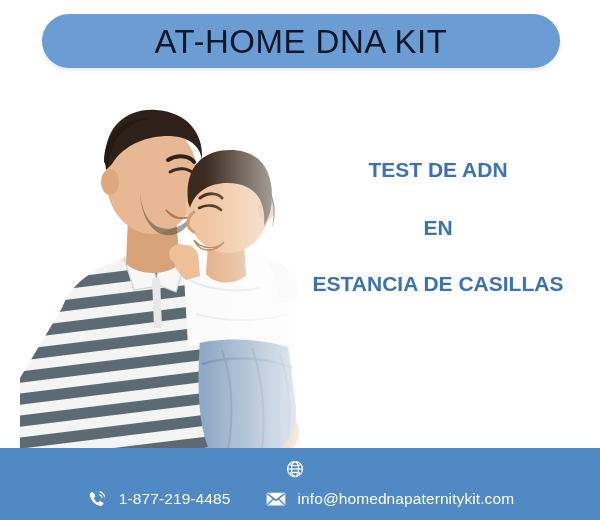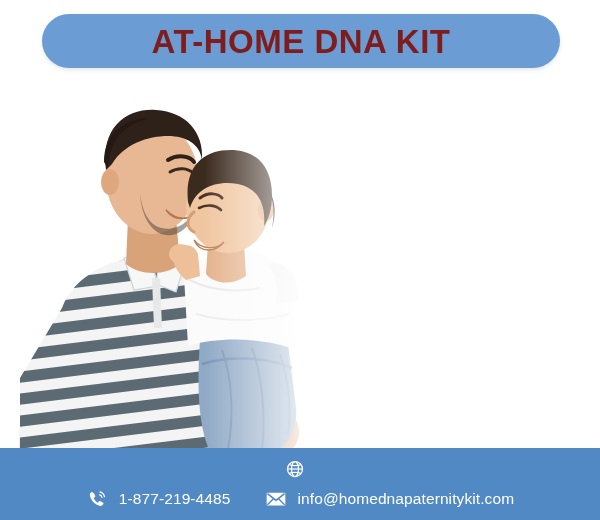--- a/index.html
+++ b/index.html
@@ -29,23 +29,23 @@
     width: 518px;
     height: 54px;
     background: #6b9dd4;
     border-radius: 27px;
     box-shadow: 0 2px 4px rgba(0,0,0,0.10);
     display: flex;
     align-items: center;
     justify-content: center;
   }
   .header-title {
-    color: #7f1d1d;
+    color: #0f172a;
     font-size: 33px;
-    font-weight: bold;
+    font-weight: normal;
     letter-spacing: 0.5px;
     line-height: 1;
     white-space: nowrap;
   }
 
   
   .photo-area {
     position: absolute;
     left: 0px;
     top: 78px;
@@ -226,20 +226,25 @@
 
       <path d="M194 162 C 202 172, 216 172, 224 164 C 216 174, 200 176, 194 162 Z" fill="#ffffff" stroke="#c08258" stroke-width="1.4"></path>
 
       <path d="M186 202 C 176 194, 170 182, 176 172 C 182 164, 194 166, 198 176 L 200 198 Z" fill="#eec09a"></path>
       <ellipse cx="180" cy="176" rx="11" ry="10" fill="#eec09a"></ellipse>
 
       <rect x="0" y="0" width="330" height="382" fill="url(#bgFade)"></rect>
     </svg>
   </div>
 
+  <div class="headline-block">
+    <div class="headline-line l1">TEST DE ADN</div>
+    <div class="headline-line l2">EN</div>
+    <div class="headline-line l3">ESTANCIA DE CASILLAS</div>
+  </div>
 
   <div class="footer">
 
     <div class="footer-row footer-row-web">
       <div class="contact-item">
         <span class="contact-icon">
           <svg viewBox="0 0 24 24" width="20" height="20" fill="none" stroke="#ffffff" stroke-width="1.5">
             <circle cx="12" cy="12" r="9"></circle>
             <ellipse cx="12" cy="12" rx="4.2" ry="9"></ellipse>
             <line x1="3" y1="12" x2="21" y2="12"></line>

